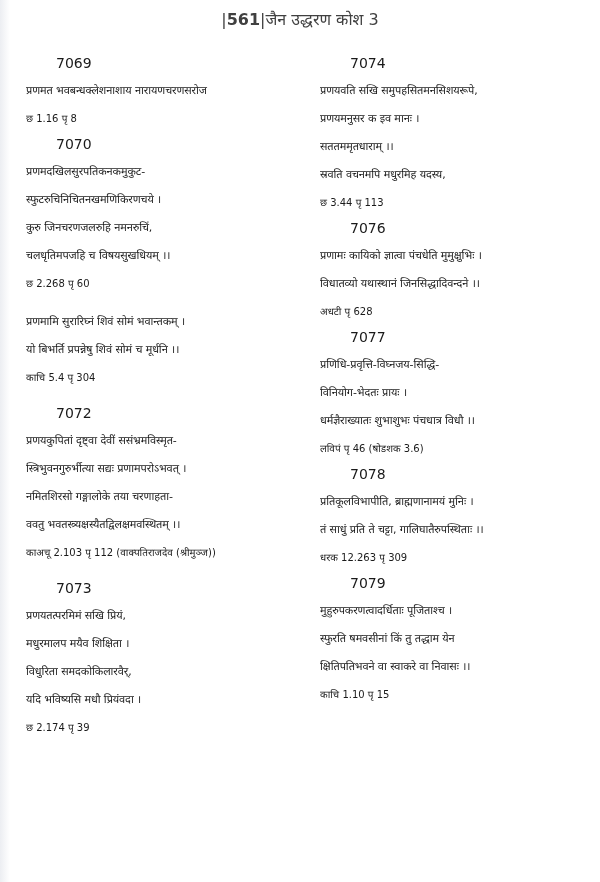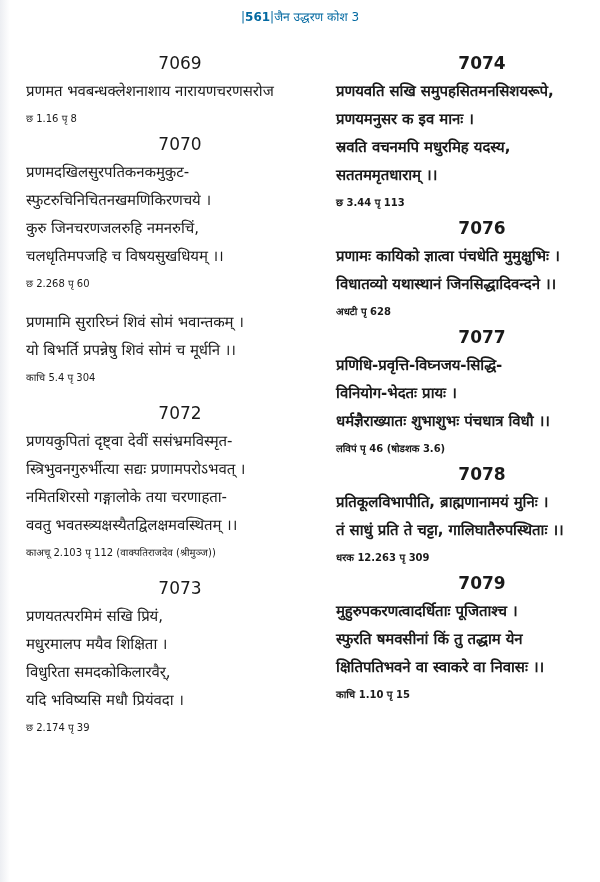--- a/index.html
+++ b/index.html
@@ -7,29 +7,29 @@
     width: 600px; height: 882px; overflow: hidden;
     background: #ffffff;
     font-family: "DejaVu Sans", sans-serif;
     color: #1a1a1a;
     position: relative;
   }
   .edge { position: absolute; left: 0; top: 0; width: 10px; height: 882px;
     background: linear-gradient(to right, #eceef2, #ffffff); }
   .header {
     position: absolute; top: 8px; left: 0; width: 600px;
-    text-align: center; font-size: 12px; color: #0369a1;
+    text-align: center; font-size: 16px; color: #404040;
   }
   .header .pg { font-weight: bold; }
   .col { position: absolute; top: 52px; }
   .col.left { left: 26px; width: 278px; }
-  .col.right { left: 336px; width: 262px; font-weight: bold; }
+  .col.right { left: 320px; width: 262px; }
   .entry { margin: 0; }
-  .num { text-align: center; font-size: 17px; height: 25px; line-height: 22px; padding-left: 30px; }
-  .line { font-size: 15px; line-height: 28px; height: 28px; white-space: nowrap; letter-spacing: -0.1px; }
+  .num { text-align: left; font-size: 14px; height: 25px; line-height: 22px; padding-left: 30px; }
+  .line { font-size: 11px; line-height: 28px; height: 28px; white-space: nowrap; letter-spacing: -0.1px; }
   .ref { font-size: 10px; line-height: 28px; height: 28px; white-space: nowrap; }
   .gap { height: 10px; }
 </style>
 </head>
 <body>
 
 <div class="edge"></div>
 
 <div class="header">
   <span>|</span><span class="pg">561</span><span>|</span><span>जैन उद्धरण कोश 3</span>
@@ -79,22 +79,22 @@
     <div class="ref">छ 2.174 पृ 39</div>
   </div>
 </div>
 
 <div class="col right">
 
   <div class="entry">
     <div class="num">7074</div>
     <div class="line">प्रणयवति सखि समुपहसितमनसिशयरूपे,</div>
     <div class="line">प्रणयमनुसर क इव मानः ।</div>
+    <div class="line">सततममृतधाराम् ।।</div>
     <div class="line">स्रवति वचनमपि मधुरमिह यदस्य,</div>
-    <div class="line">सततममृतधाराम् ।।</div>
     <div class="ref">छ 3.44 पृ 113</div>
   </div>
 
 
   <div class="entry">
     <div class="num">7076</div>
     <div class="line">प्रणामः कायिको ज्ञात्वा पंचधेति मुमुक्षुभिः ।</div>
     <div class="line">विधातव्यो यथास्थानं जिनसिद्धादिवन्दने ।।</div>
     <div class="ref">अधटी पृ 628</div>
   </div>

